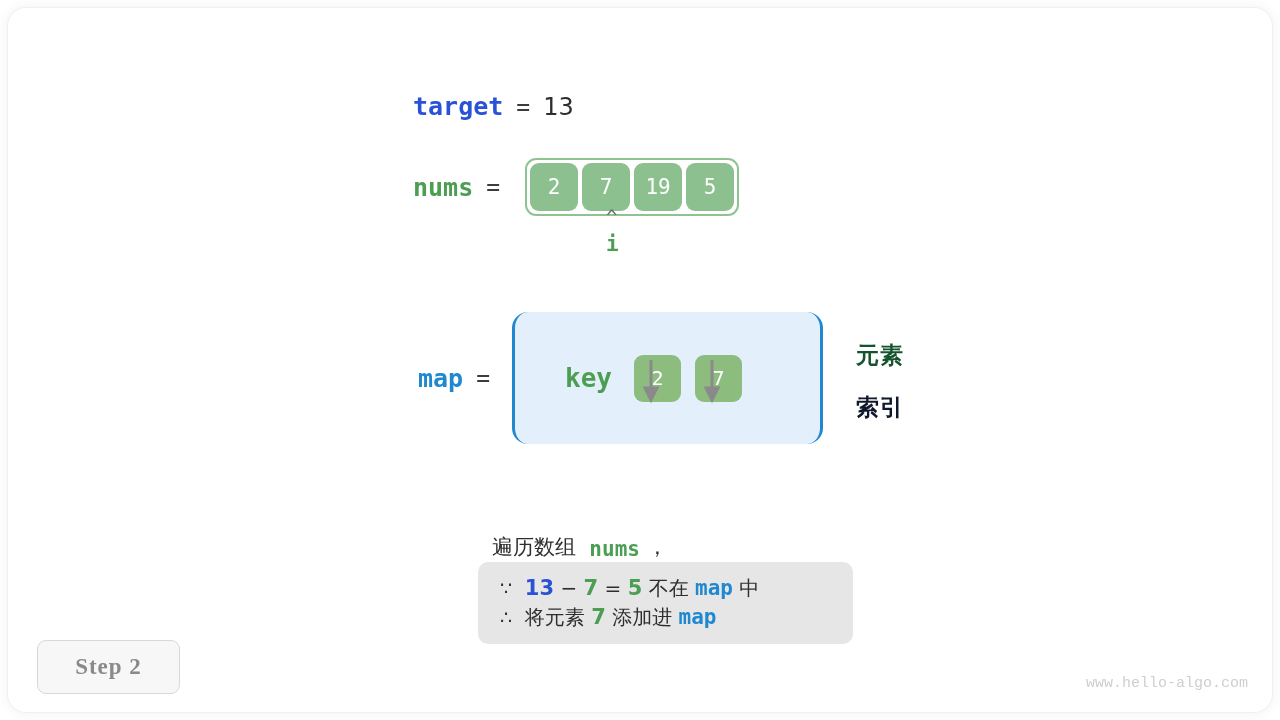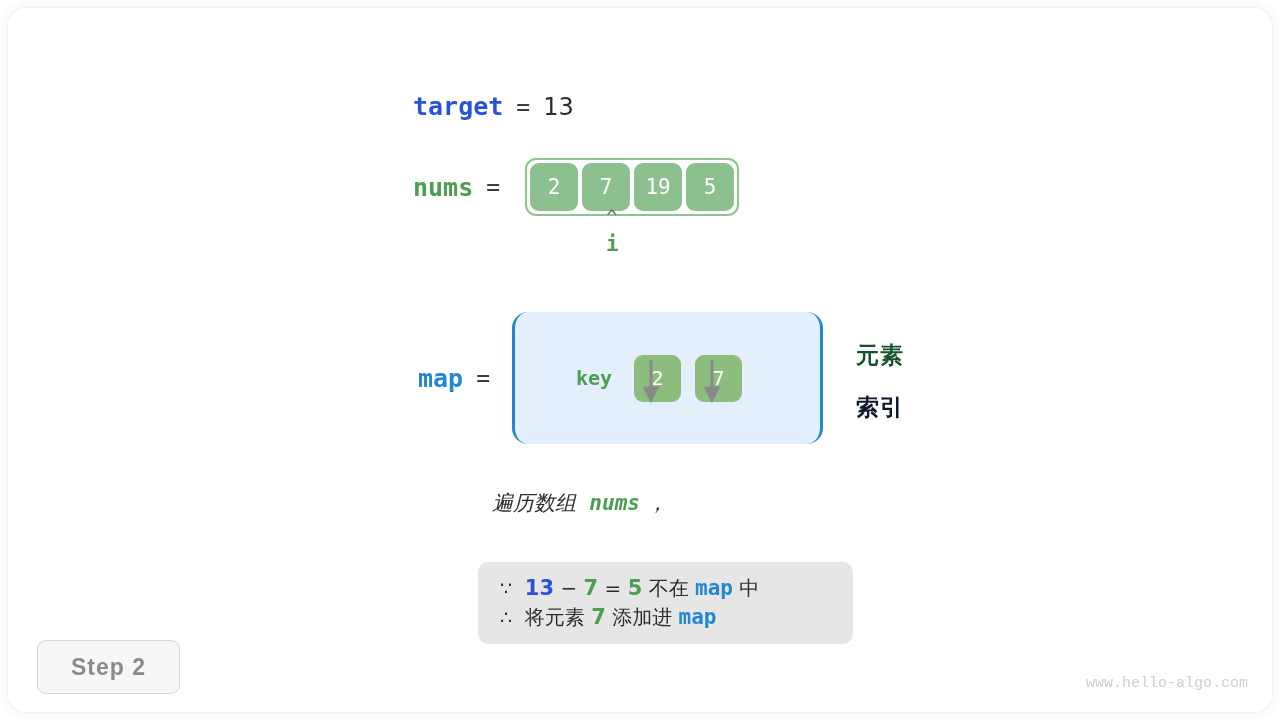--- a/index.html
+++ b/index.html
@@ -160,21 +160,21 @@
     box-sizing: border-box;
   }
   .map-line {
     display: flex;
     align-items: center;
     height: 52px;
   }
   .map-rowlabel {
     width: 86px;
     font-family: "DejaVu Sans Mono", monospace;
-    font-size: 20px;
+    font-size: 26px;
     font-weight: bold;
     text-align: right;
     padding-right: 22px;
     box-sizing: border-box;
   }
   .label-key { color: #4c9e52; }
   .label-value { color: #35a8a1; }
   .map-cell {
     width: 47px;
     height: 47px;
@@ -204,28 +204,27 @@
     font-weight: bold;
     letter-spacing: 1px;
   }
   .side-elem { left: 856px; top: 340px; color: #14532d; }
   .side-index { left: 856px; top: 392px; color: #0f172a; }
 
   
   .desc-line {
     position: absolute;
     left: 492px;
-    top: 489px;
+    top: 533px;
     font-family: "DejaVu Sans", sans-serif;
     font-size: 21px;
     color: #2e2e2e;
     white-space: pre;
     display: flex;
-    align-items: center;
-    font-style: italic;
+    align-items: flex-end;
   }
   .tok-green-mono {
     font-family: "DejaVu Sans Mono", monospace;
     font-size: 21px;
     font-weight: bold;
     color: #4c9e52;
   }
   .tok-blue-mono {
     font-family: "DejaVu Sans Mono", monospace;
     font-size: 21px;
@@ -281,21 +280,21 @@
     left: 37px;
     top: 640px;
     width: 143px;
     height: 54px;
     background: #f7f7f7;
     border: 1px solid #d8d8d8;
     border-radius: 9px;
     display: flex;
     align-items: center;
     justify-content: center;
-    font-family: Liberation Sans, sans-serif;
+    font-family: Liberation Serif, serif;
     font-size: 23px;
     font-weight: bold;
     color: #8a8a8a;
     letter-spacing: 1px;
     box-sizing: border-box;
   }
 
   
   .watermark {
     position: absolute;

